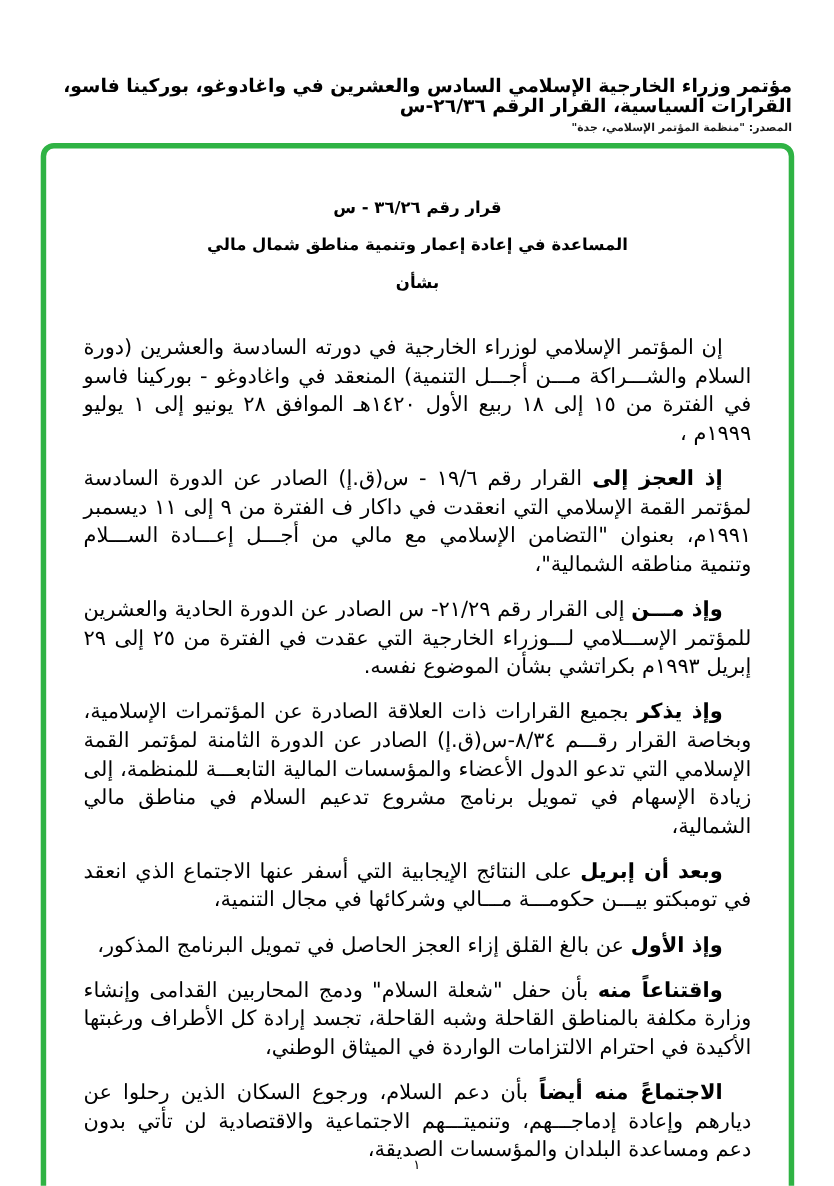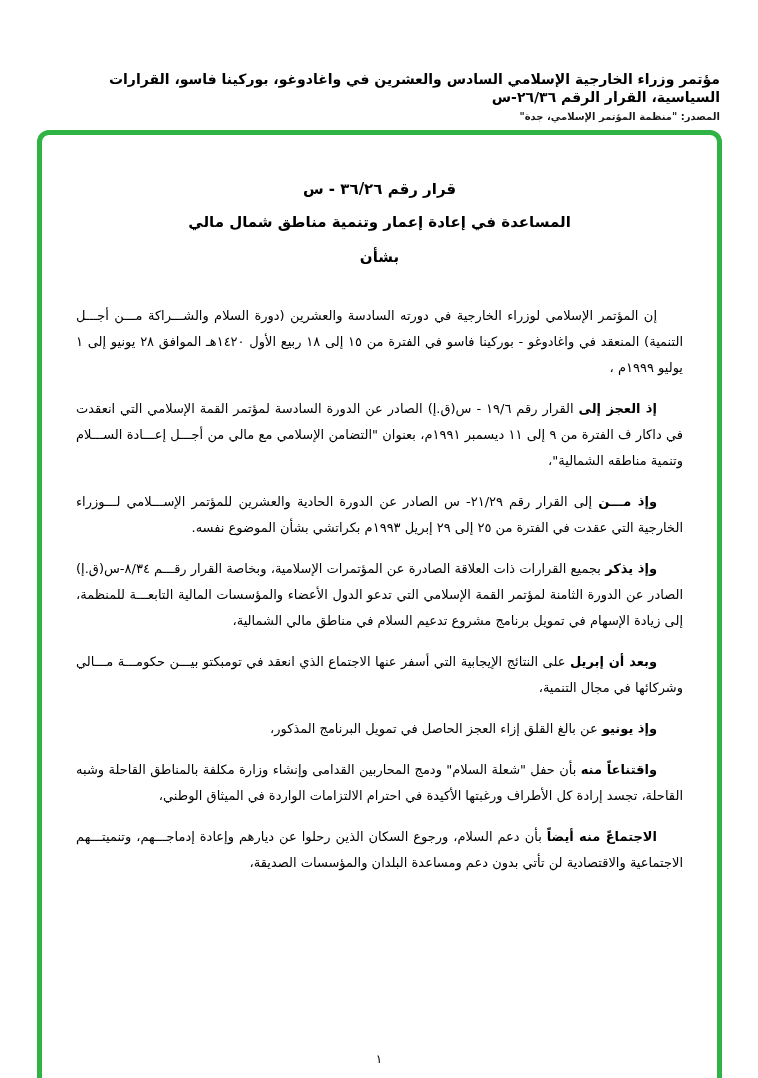--- a/index.html
+++ b/index.html
@@ -14,21 +14,21 @@
   }
   .page-header {
     position: absolute;
     top: 70px;
     right: 38px;
     left: 38px;
     direction: rtl;
     text-align: right;
   }
   .header-line1 {
-    font-size: 14px;
+    font-size: 17px;
     font-weight: bold;
     line-height: 18px;
   }
   .header-line2 {
     font-size: 10px;
     font-weight: bold;
     margin-top: 5px;
     color: #1a1a1a;
   }
   .doc-frame {
@@ -51,21 +51,21 @@
     font-weight: bold;
     font-size: 15px;
     line-height: 20px;
   }
   .title1 { margin-top: 4px; }
   .title2 { margin-top: 15px; }
   .title3 { margin-top: 13px; }
   .body-text { margin-top: 36px; }
   .para {
     direction: rtl;
-    font-size: 13px;
+    font-size: 19px;
     line-height: 26px;
     text-align: justify;
     text-indent: 26px;
     margin: 0 0 15px 0;
   }
   .para b { font-weight: bold; }
   .page-number {
     position: absolute;
     top: 1052px;
     left: 0;
@@ -89,21 +89,21 @@
       <div class="title title1">قرار رقم ٣٦/٢٦ - س</div>
       <div class="title title3">المساعدة في إعادة إعمار وتنمية مناطق شمال مالي</div>
       <div class="title title2">بشأن</div>
 
       <div class="body-text" id="paragraphs">
           <p class="para"><b></b><span>إن المؤتمر الإسلامي لوزراء الخارجية في دورته السادسة والعشرين (دورة السلام والشـــراكة مـــن أجـــل التنمية) المنعقد في واغادوغو - بوركينا فاسو في الفترة من ١٥ إلى ١٨ ربيع الأول ١٤٢٠هـ الموافق ٢٨ يونيو إلى ١ يوليو ١٩٩٩م ،</span></p>
           <p class="para"><b>إذ العجز إلى</b><span> القرار رقم ١٩/٦ - س(ق.إ) الصادر عن الدورة السادسة لمؤتمر القمة الإسلامي التي انعقدت في داكار ف الفترة من ٩ إلى ١١ ديسمبر ١٩٩١م، بعنوان "التضامن الإسلامي مع مالي من أجـــل إعـــادة الســـلام وتنمية مناطقه الشمالية"،</span></p>
           <p class="para"><b>وإذ مـــن</b><span> إلى القرار رقم ٢١/٢٩- س الصادر عن الدورة الحادية والعشرين للمؤتمر الإســـلامي لـــوزراء الخارجية التي عقدت في الفترة من ٢٥ إلى ٢٩ إبريل ١٩٩٣م بكراتشي بشأن الموضوع نفسه.</span></p>
           <p class="para"><b>وإذ يذكر</b><span> بجميع القرارات ذات العلاقة الصادرة عن المؤتمرات الإسلامية، وبخاصة القرار رقـــم ٨/٣٤-س(ق.إ) الصادر عن الدورة الثامنة لمؤتمر القمة الإسلامي التي تدعو الدول الأعضاء والمؤسسات المالية التابعـــة للمنظمة، إلى زيادة الإسهام في تمويل برنامج مشروع تدعيم السلام في مناطق مالي الشمالية،</span></p>
           <p class="para"><b>وبعد أن إبريل</b><span> على النتائج الإيجابية التي أسفر عنها الاجتماع الذي انعقد في تومبكتو بيـــن حكومـــة مـــالي وشركائها في مجال التنمية،</span></p>
-          <p class="para"><b>وإذ يونيو</b><span> عن بالغ القلق إزاء العجز الحاصل في تمويل البرنامج المذكور،</span></p>
+          <p class="para"><b>وإذ الأول</b><span> عن بالغ القلق إزاء العجز الحاصل في تمويل البرنامج المذكور،</span></p>
           <p class="para"><b>واقتناعاً منه</b><span> بأن حفل "شعلة السلام" ودمج المحاربين القدامى وإنشاء وزارة مكلفة بالمناطق القاحلة وشبه القاحلة، تجسد إرادة كل الأطراف ورغبتها الأكيدة في احترام الالتزامات الواردة في الميثاق الوطني،</span></p>
           <p class="para"><b>الاجتماعً منه أيضاً</b><span> بأن دعم السلام، ورجوع السكان الذين رحلوا عن ديارهم وإعادة إدماجـــهم، وتنميتـــهم الاجتماعية والاقتصادية لن تأتي بدون دعم ومساعدة البلدان والمؤسسات الصديقة،</span></p>
         </div>
     </div>
   </div>
 
   <div class="page-number">١</div>
 
 </div>
 

